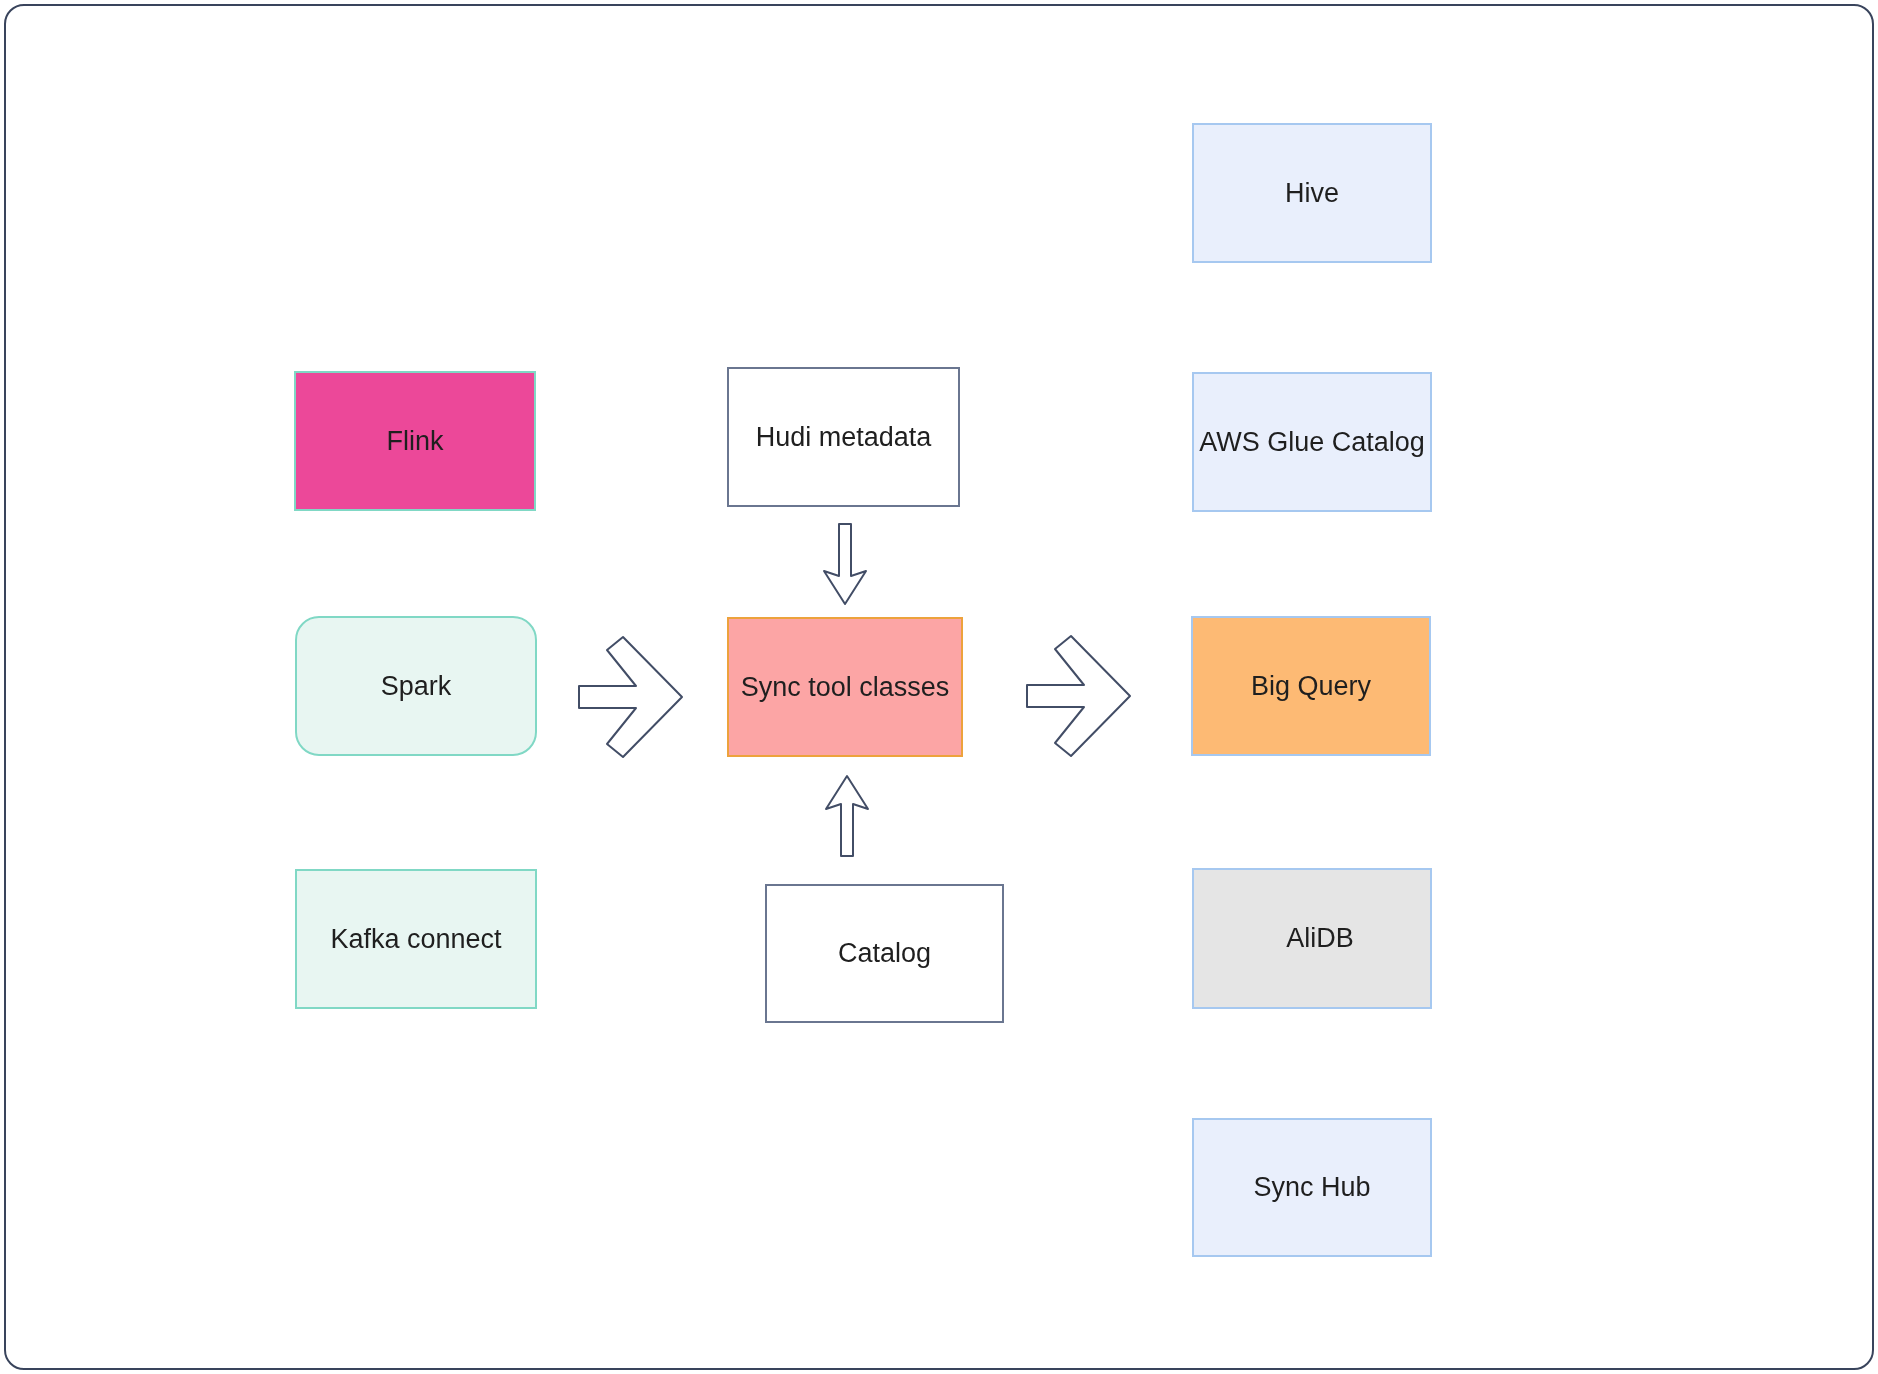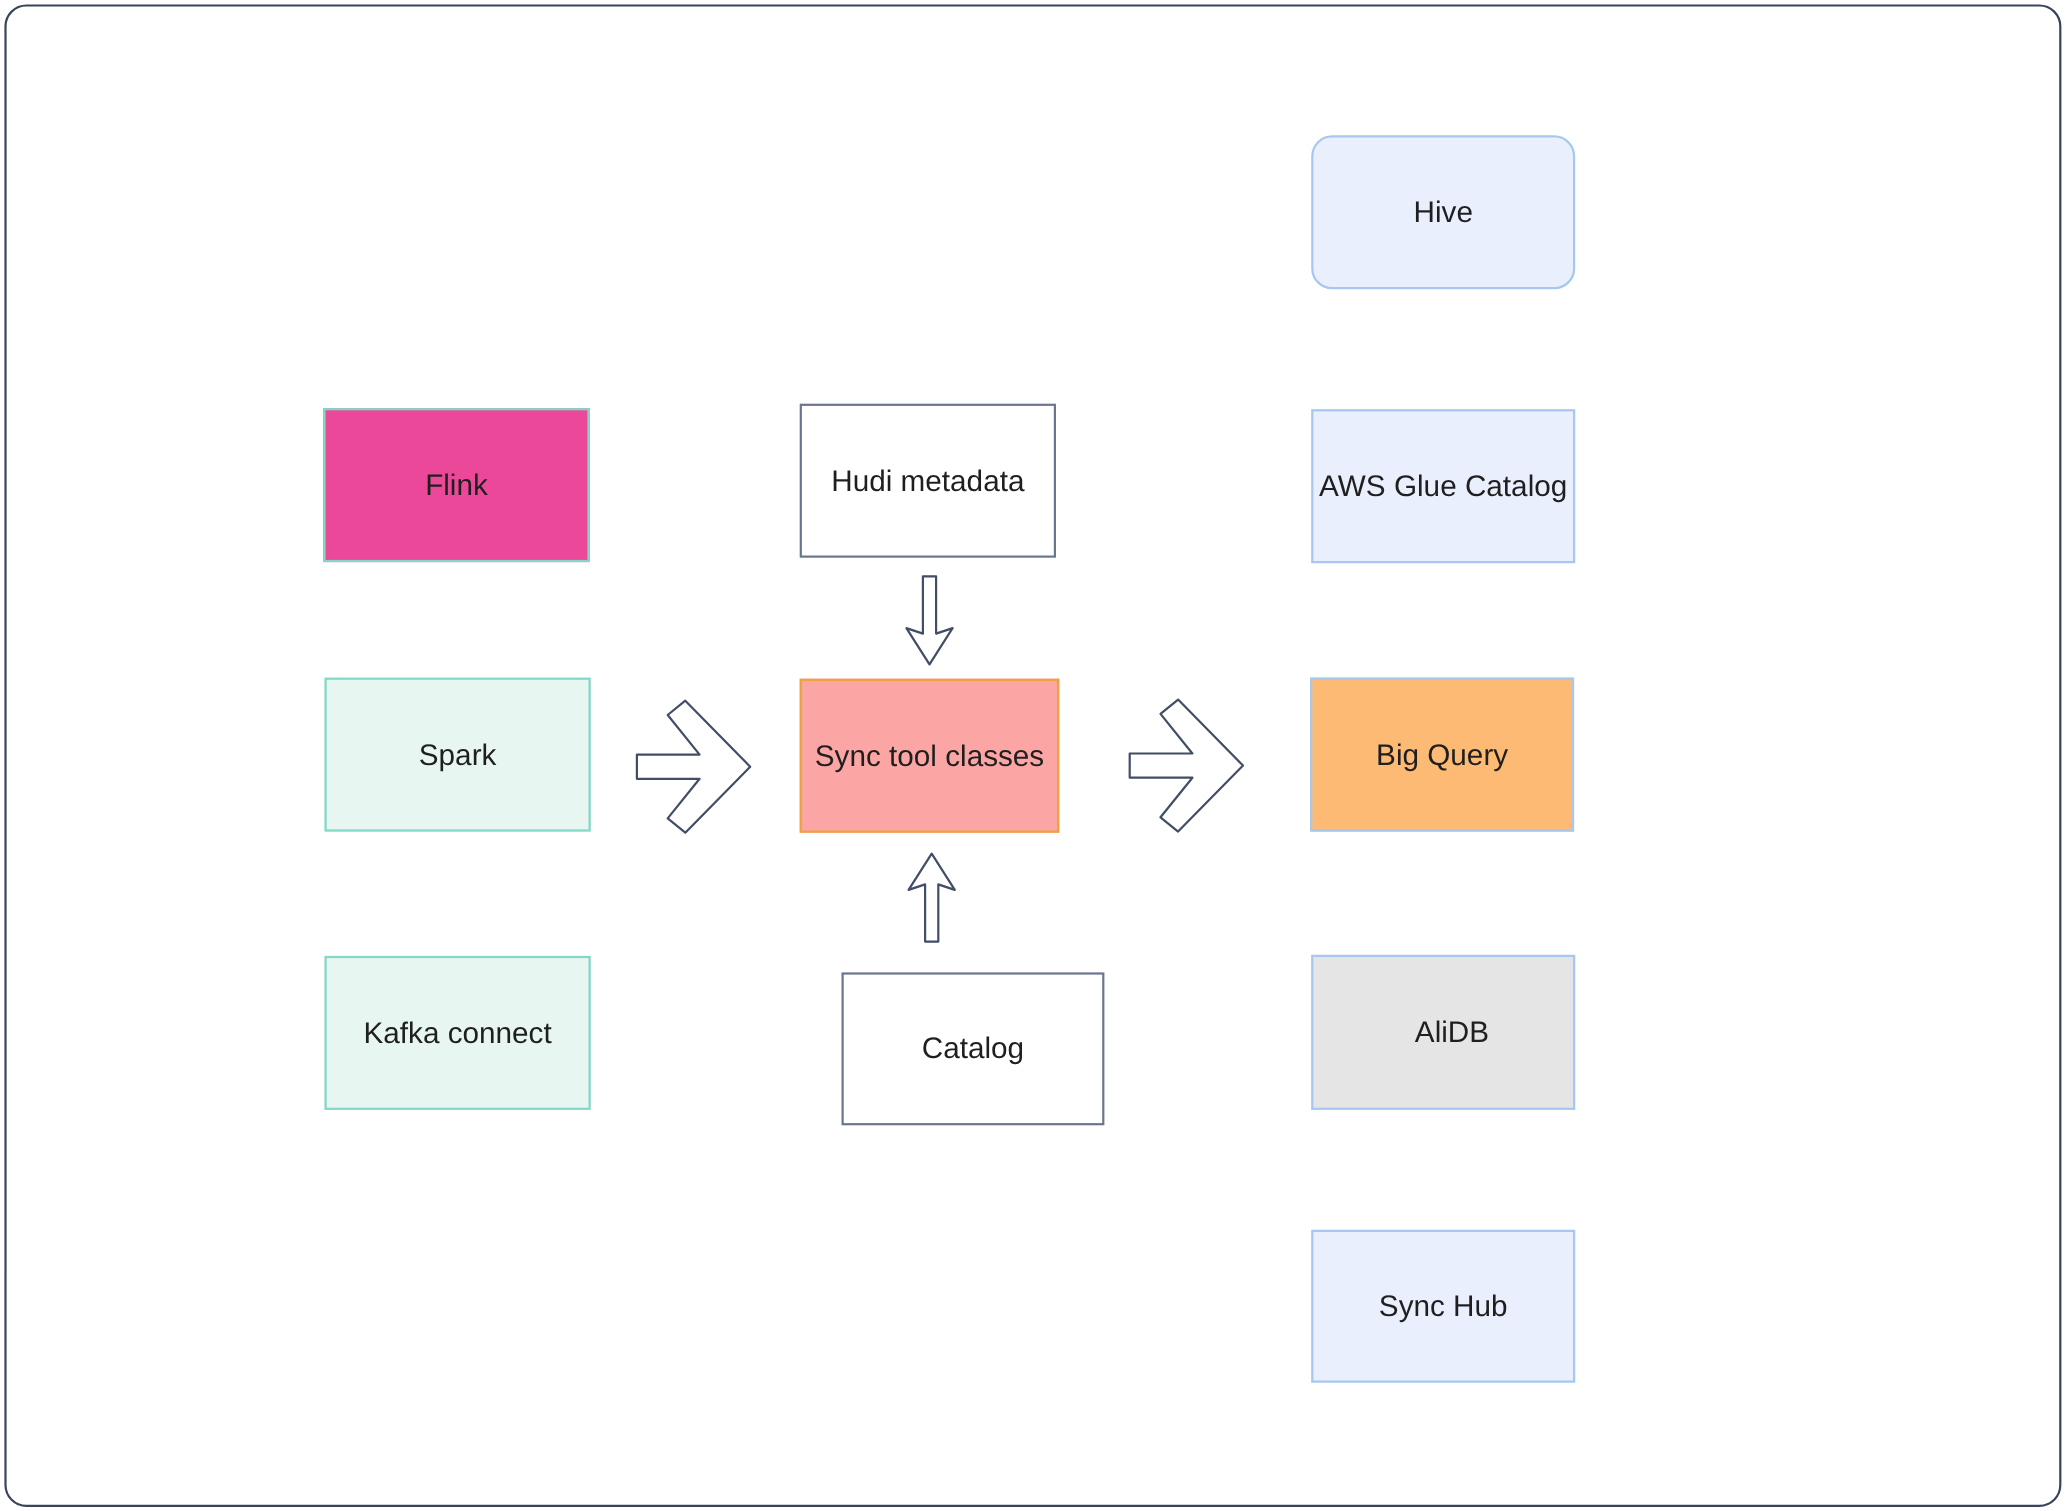--- a/index.html
+++ b/index.html
@@ -13,36 +13,36 @@
 </style>
 </head>
 <body>
 
 <div class="canvas">
   <div class="frame" style="border-color: rgb(57, 68, 92);"></div>
   <div id="nodes">
       <div class="node" style="left: 294px; top: 371px; width: 242px; height: 140px; background: #ec4899; border-color: rgb(128, 216, 197); color: rgb(31, 31, 31);">
         <span>Flink</span>
       </div>
-      <div class="node" style="left: 295px; top: 616px; width: 242px; height: 140px; background: rgb(232, 246, 242); border-color: rgb(128, 216, 197); color: rgb(31, 31, 31);">
+      <div class="node" style="left: 295px; top: 616px; width: 242px; height: 140px; background: rgb(232, 246, 242); border-color: rgb(128, 216, 197); color: rgb(31, 31, 31); border-radius: 24px;">
         <span>Spark</span>
       </div>
       <div class="node" style="left: 295px; top: 869px; width: 242px; height: 140px; background: rgb(232, 246, 242); border-color: rgb(128, 216, 197); color: rgb(31, 31, 31);">
         <span>Kafka connect</span>
       </div>
       <div class="node" style="left: 727px; top: 367px; width: 233px; height: 140px; background: rgb(255, 255, 255); border-color: rgb(106, 118, 144); color: rgb(31, 31, 31);">
         <span>Hudi metadata</span>
       </div>
       <div class="node" style="left: 727px; top: 617px; width: 236px; height: 140px; background: #fca5a5; border-color: rgb(237, 162, 60); color: rgb(31, 31, 31);">
         <span>Sync tool classes</span>
       </div>
       <div class="node" style="left: 728px; top: 884px; width: 239px; height: 139px; background: rgb(255, 255, 255); border-color: rgb(106, 118, 144); color: rgb(31, 31, 31); margin-left: 37px;">
         <span>Catalog</span>
       </div>
-      <div class="node" style="left: 1192px; top: 123px; width: 240px; height: 140px; background: rgb(233, 239, 252); border-color: rgb(166, 200, 240); color: rgb(31, 31, 31); border-radius: 19px;">
+      <div class="node" style="left: 1192px; top: 123px; width: 240px; height: 140px; background: rgb(233, 239, 252); border-color: rgb(166, 200, 240); color: rgb(31, 31, 31);">
         <span>Hive</span>
       </div>
       <div class="node" style="left: 1192px; top: 372px; width: 240px; height: 140px; background: rgb(233, 239, 252); border-color: rgb(166, 200, 240); color: rgb(31, 31, 31);">
         <span>AWS Glue Catalog</span>
       </div>
       <div class="node" style="left: 1191px; top: 616px; width: 240px; height: 140px; background: #fdba74; border-color: rgb(166, 200, 240); color: rgb(31, 31, 31);">
         <span>Big Query</span>
       </div>
       <div class="node" style="left: 1192px; top: 868px; width: 240px; height: 141px; background: #e5e5e5; border-color: rgb(166, 200, 240); color: rgb(31, 31, 31); padding-left: 16px;">
         <span>AliDB</span>

